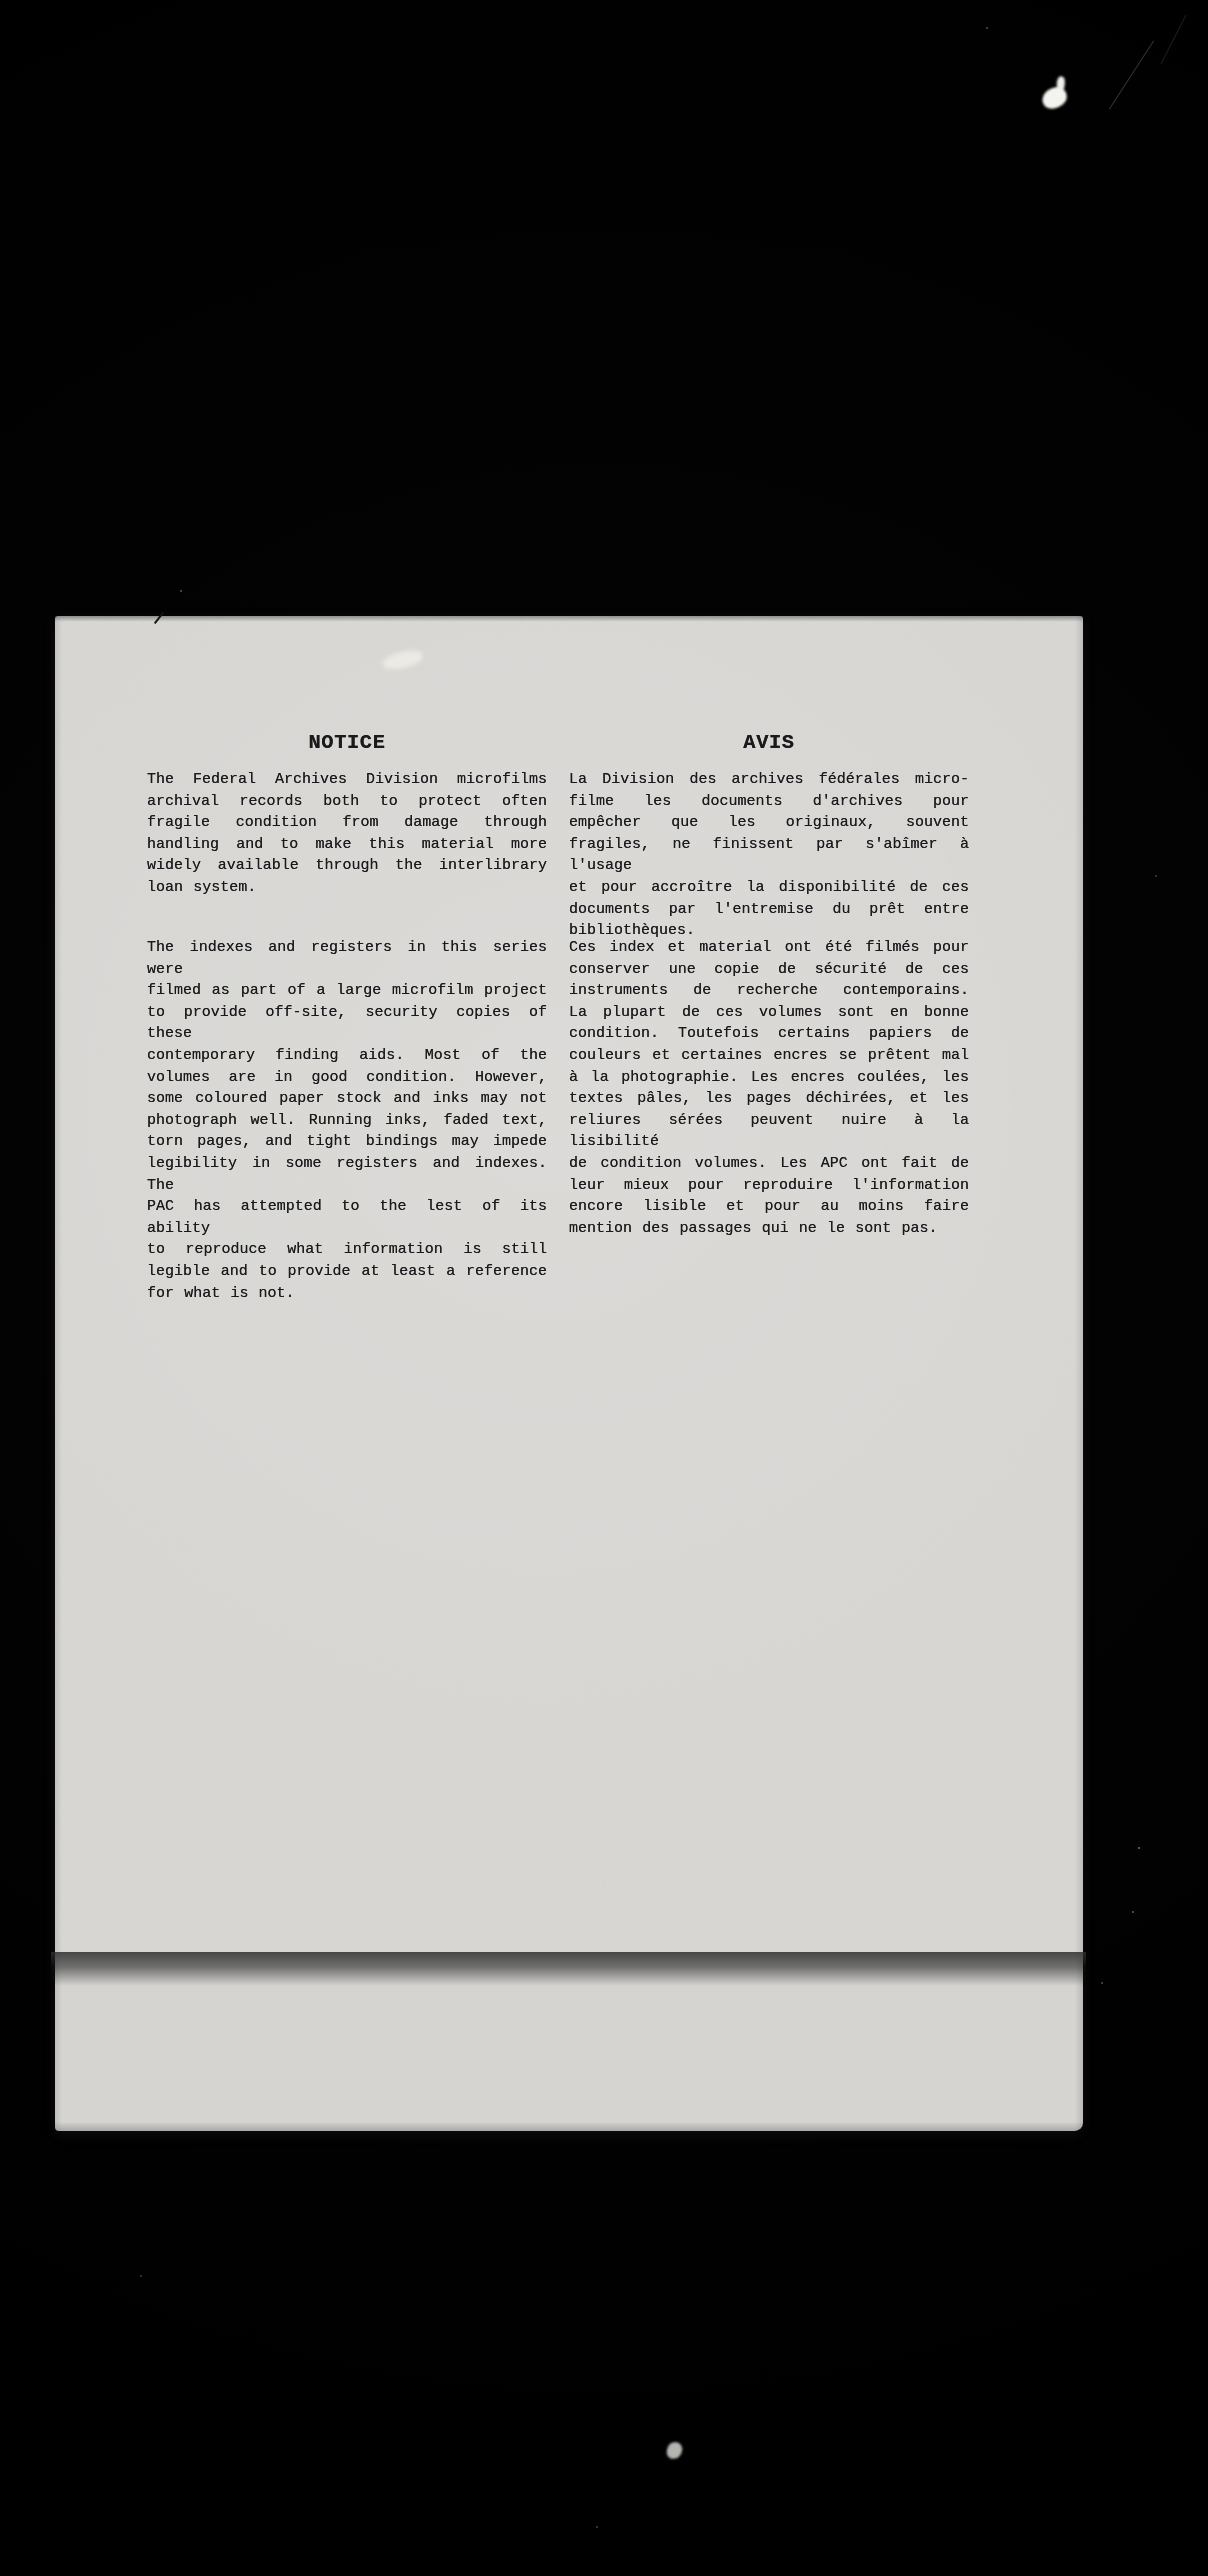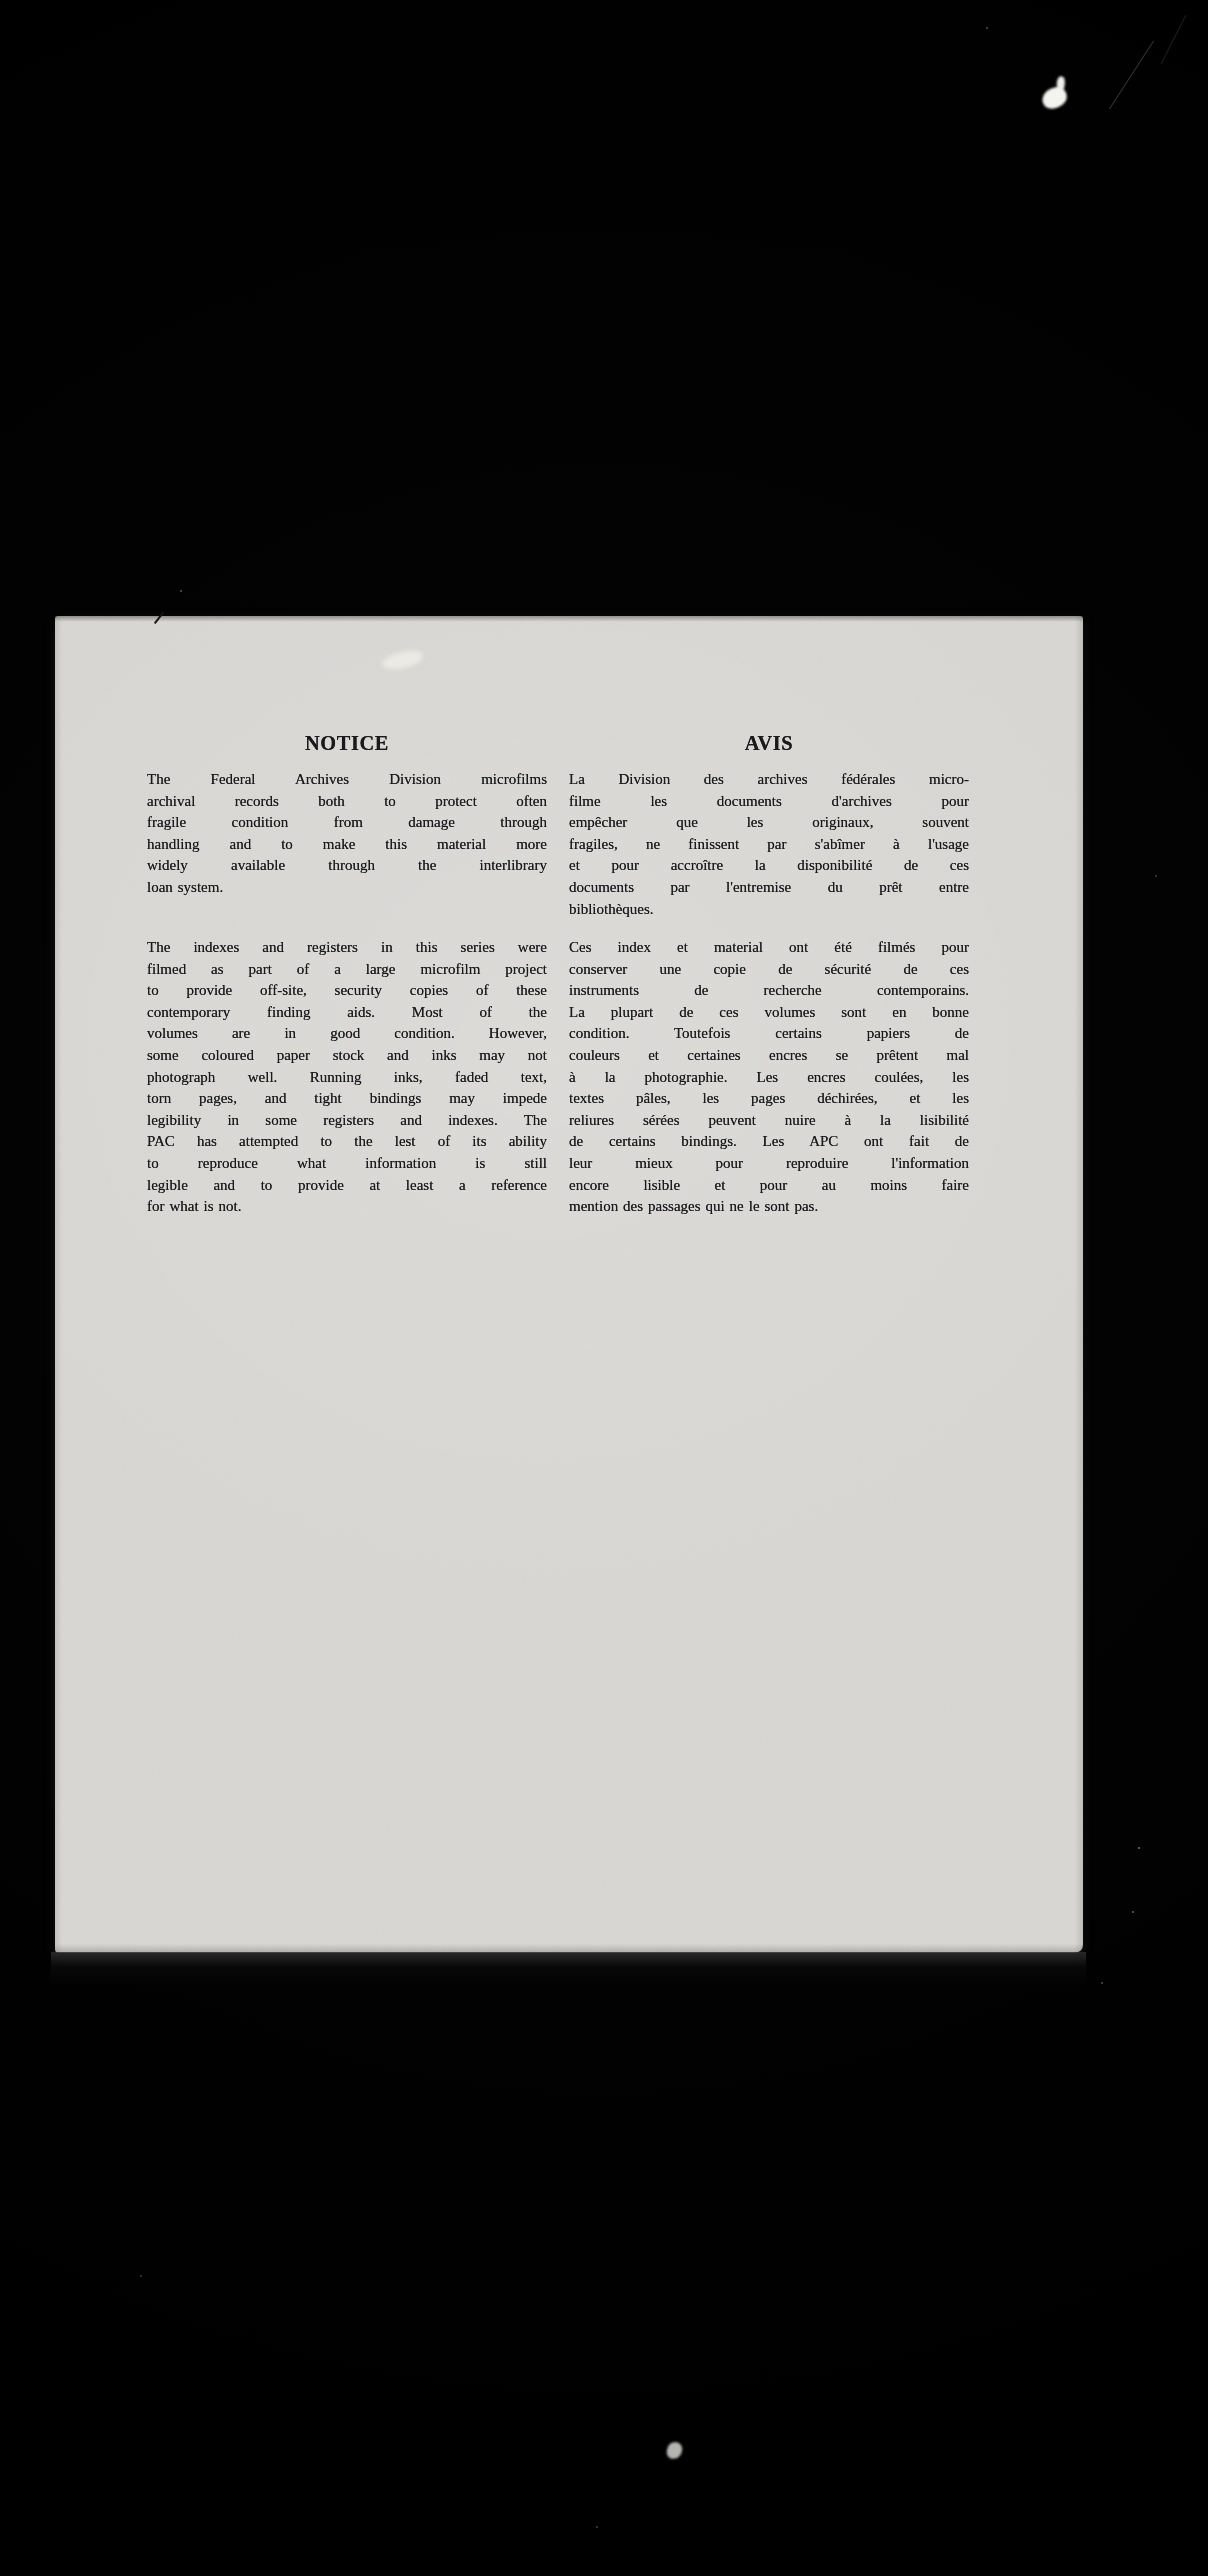--- a/index.html
+++ b/index.html
@@ -21,30 +21,31 @@
     inset: 0;
     background: radial-gradient(130% 60% at 50% 45%, #050505 0%, #010101 70%, #000 100%);
   }
 
   
   .paper {
     position: absolute;
     left: 55px;
     top: 616px;
     width: 1028px;
-    height: 1337px;
+    height: 1515px;
     background:
       radial-gradient(115% 80% at 48% 32%, rgba(255,255,255,0.12) 0%, rgba(255,255,255,0) 55%),
       linear-gradient(180deg, rgba(40,40,40,0.45) 0px, rgba(40,40,40,0) 5.8px),
       linear-gradient(0deg,   rgba(70,70,70,0.30) 0px, rgba(70,70,70,0) 9.3px),
       linear-gradient(270deg, rgba(90,90,90,0.22) 0px, rgba(90,90,90,0) 8.2px),
       linear-gradient(90deg,  rgba(90,90,90,0.18) 0px, rgba(90,90,90,0) 7px),
       #d5d4d1;
     border-radius: 2.9px 2.9px 8.2px 4.1px;
     box-shadow: 0 3.5px 13px rgba(120,120,120,0.12);
+    font-family: Liberation Mono, monospace;
   }
 
   .paper-grain {
     position: absolute;
     inset: 0;
     pointer-events: none;
     opacity: 0.5;
   }
 
   
@@ -246,21 +247,21 @@
       <div class="para p2">
           <div class="line">Ces index et material ont été filmés pour</div>
           <div class="line">conserver une copie de sécurité de ces</div>
           <div class="line">instruments de recherche contemporains.</div>
           <div class="line">La plupart de ces volumes sont en bonne</div>
           <div class="line">condition. Toutefois certains papiers de</div>
           <div class="line">couleurs et certaines encres se prêtent mal</div>
           <div class="line">à la photographie. Les encres coulées, les</div>
           <div class="line">textes pâles, les pages déchirées, et les</div>
           <div class="line">reliures sérées peuvent nuire à la lisibilité</div>
-          <div class="line">de certains bindings. Les APC ont fait de</div>
+          <div class="line">de condition volumes. Les APC ont fait de</div>
           <div class="line">leur mieux pour reproduire l'information</div>
           <div class="line">encore lisible et pour au moins faire</div>
           <div class="line">mention des passages qui ne le sont pas.</div>
         </div>
     </div>
 
   </div>
 
   <div class="paper-bottom-shadow"></div>
 

